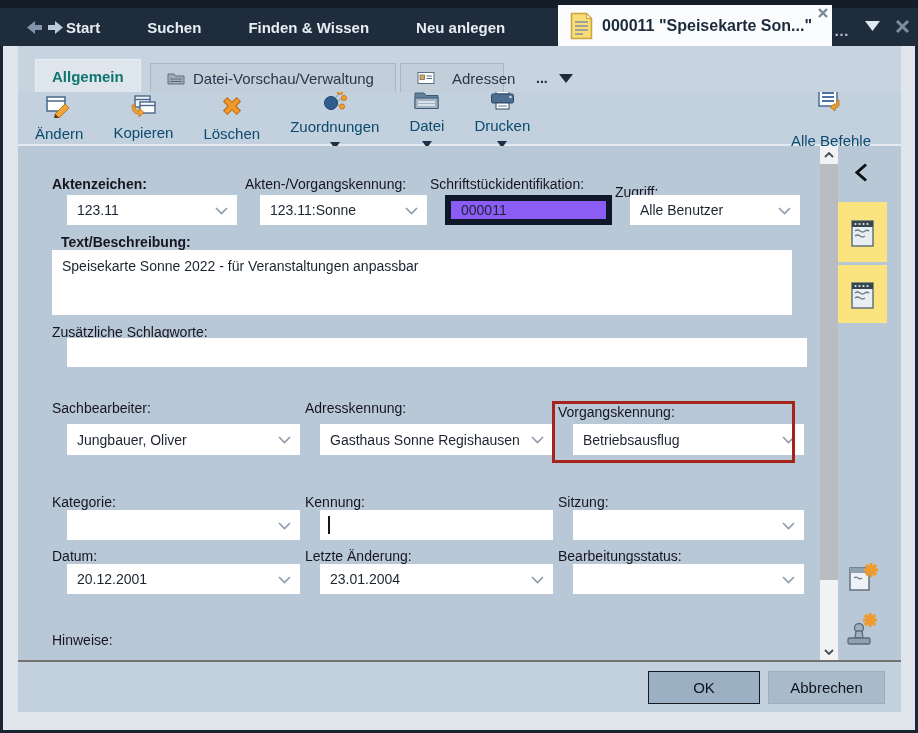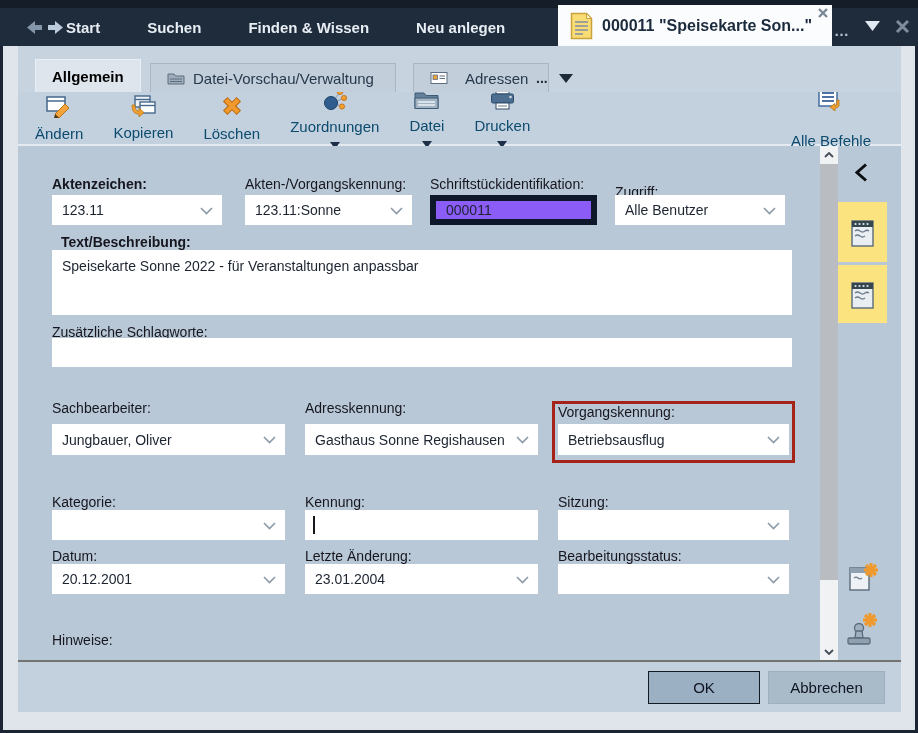--- a/index.html
+++ b/index.html
@@ -27,38 +27,38 @@
   .top-ellipsis{color:#b8c3ce;font-size:15px;font-weight:bold;letter-spacing:1px;line-height:10px;margin-top:10px;}
 
   
   .dlgbody{position:absolute;left:3px;right:3px;top:46px;bottom:3px;background:#e0e5eb;}
   .dialog{position:absolute;left:15px;right:14px;top:0;bottom:18px;display:flex;flex-direction:column;}
 
   
   .tabrow{height:46px;background:#c7d3df;position:relative;flex:none;}
   .ptab{position:absolute;bottom:0;display:flex;align-items:center;gap:8px;padding:0 16px;cursor:default;}
   .ptab.active{left:17px;height:33px;background:#dee5ed;border:1px solid #e9eef4;border-bottom:none;
-    font-weight:bold;color:#000000;font-size:15px;}
+    font-weight:bold;color:#0f766e;font-size:15px;}
   .ptab.inactive{height:29px;background:#c2ceda;border:1px solid #aab6c2;border-bottom:none;color:#27394b;font-size:15px;}
   .ptab.t2{left:132px;width:246px;}
-  .ptab.t3{left:395px;width:136px;gap:17px;}
+  .ptab.t3{left:382px;width:104px;gap:17px;}
   .ptab-overflow{position:absolute;left:518px;bottom:6px;color:#1d2b3a;font-size:14px;font-weight:bold;}
   .ptab-caret{position:absolute;left:540px;bottom:8px;}
 
   
   .toolbar{height:54px;background:#c3d1df;border-bottom:2px solid #e4eaf0;display:flex;align-items:center;
     padding:0 30px 0 17px;gap:30px;flex:none;}
   .tbtn{display:flex;align-items:center;gap:7px;font-size:15px;color:#0c4a6e;white-space:nowrap;cursor:default;flex-direction:column;}
   .tbtn.last{margin-left:auto;gap:20px;}
 
   
   .content{flex:1;background:#b9c8d7;position:relative;overflow:hidden;}
   .flabel{position:absolute;font-size:14px;color:#16161f;white-space:nowrap;}
   .flabel.bold{font-weight:bold;}
-  .ctrl{position:absolute;background:#ffffff;height:30px;display:flex;align-items:center;}
+  .ctrl{position:absolute;background:#ffffff;height:30px;display:flex;align-items:center;margin-left:15px;}
   .ctrl .val{font-size:14px;color:#1c2430;padding-left:10px;white-space:nowrap;overflow:hidden;}
   .ctrl .chev{position:absolute;right:9px;top:12px;}
   .ctrl.readonly{background:#8b5cf6;border:6px solid #0f172a;}
   .bigtext{position:absolute;background:#fff;}
   .bigtext .val{font-size:14px;color:#1c2430;padding:8px 10px;display:block;}
   .caretbar{position:absolute;left:8px;top:6px;width:1.5px;height:18px;background:#15151a;}
   .red-highlight{position:absolute;left:534px;top:255px;width:243px;height:62px;
     border:3px solid var(--highlight-red);pointer-events:none;}
 
   

